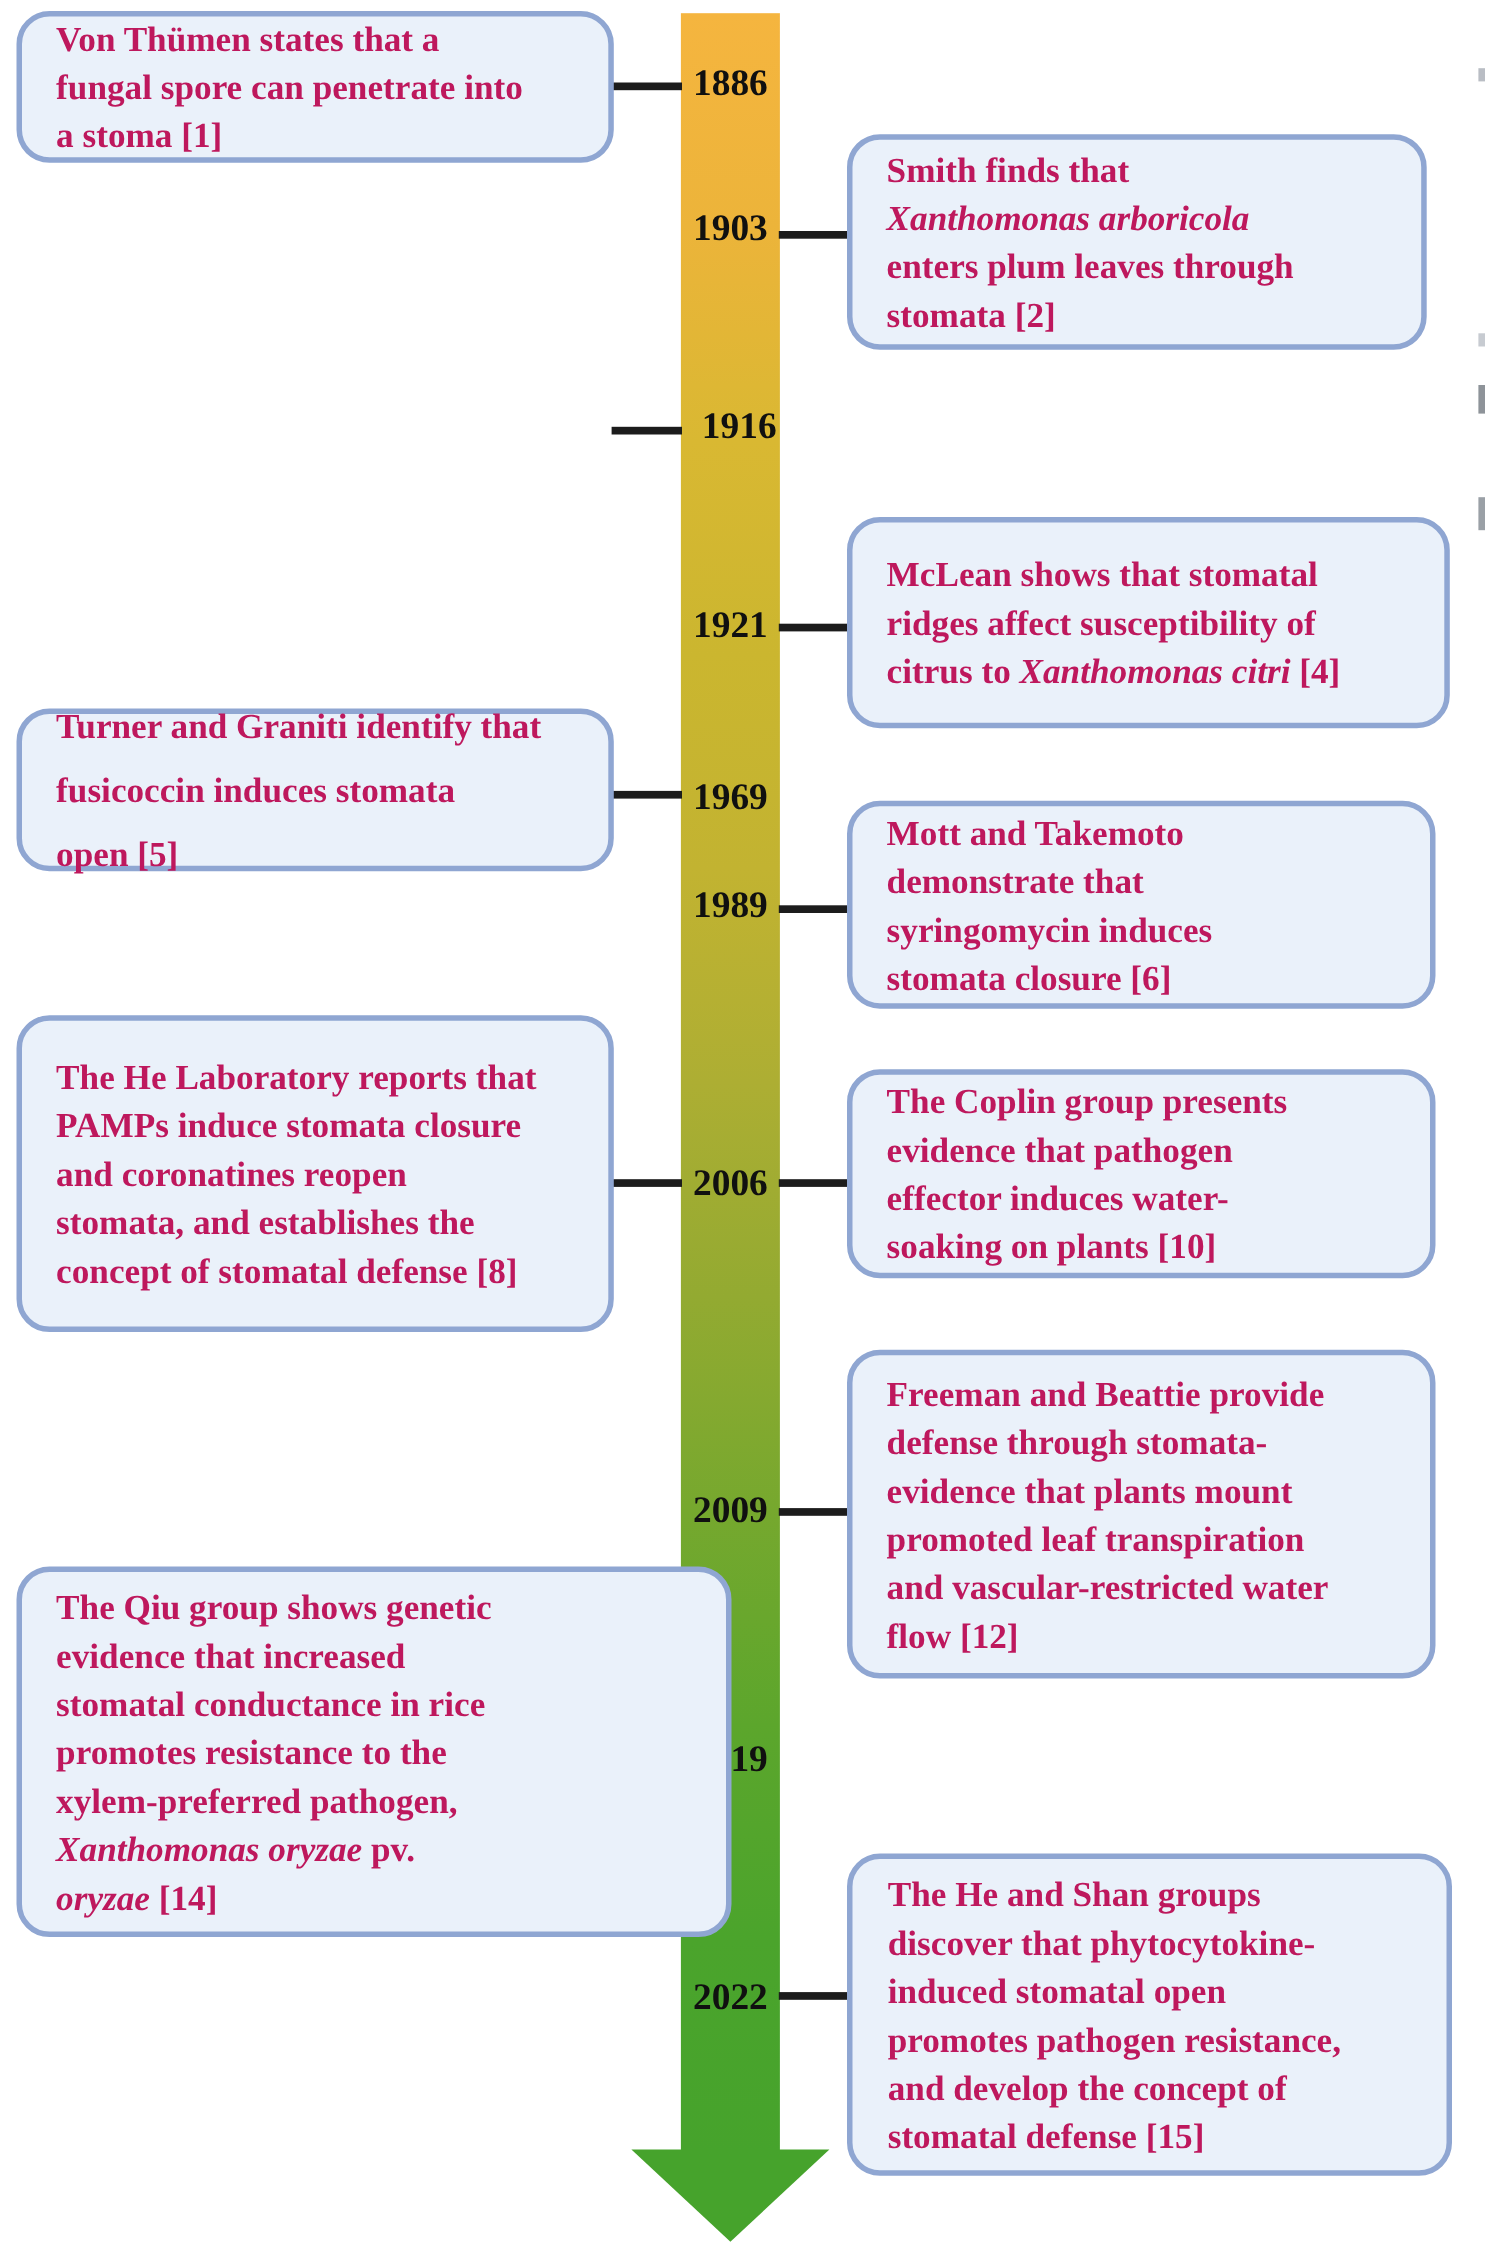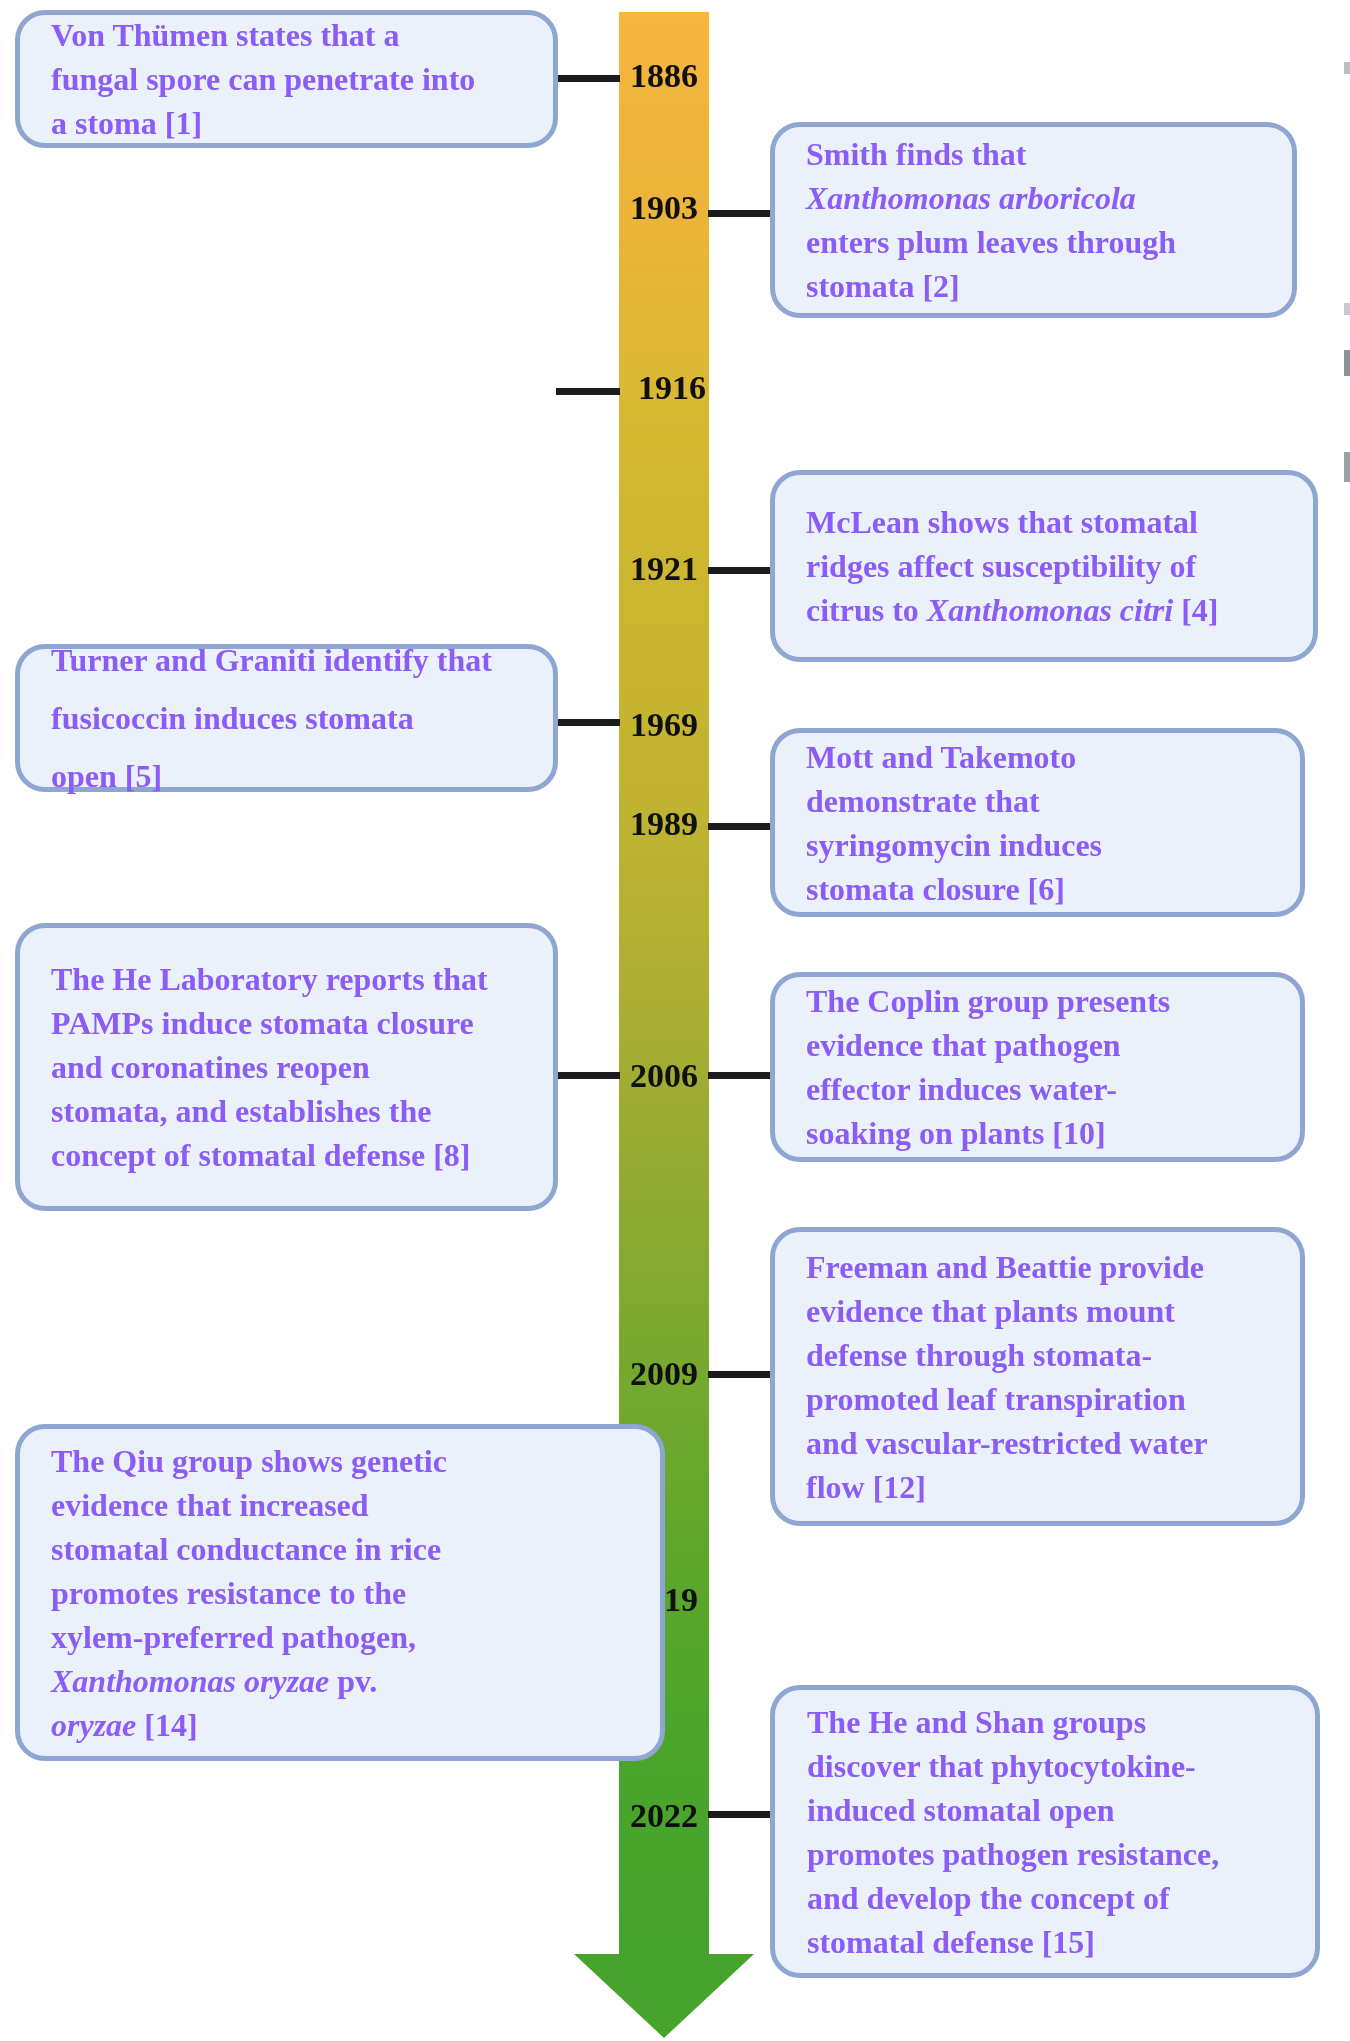--- a/index.html
+++ b/index.html
@@ -23,21 +23,21 @@
     font-weight:bold; font-size:34px; color:#101010; white-space:nowrap;
   }
   .connector { position:absolute; height:7px; background:#1c1c1c; }
   .event-box {
     position:absolute; box-sizing:border-box;
     background:#EAF1FA; border:5px solid #8FA6D2; border-radius:30px;
     display:flex; flex-direction:column; justify-content:center;
     padding:12px 16px 12px 31px;
   }
   .event-line {
-    font-size:32px; line-height:44px; font-weight:bold; color:#8b5cf6;
+    font-size:32px; line-height:44px; font-weight:bold; color:#be185d;
     white-space:nowrap;
   }
   .event-line .it { font-style:italic; }
   .edge-mark { position:absolute; left:1344px; width:6px; }
 </style>
 </head>
 <body>
 
 <div id="canvas">
   <div class="bar" id="timeline-bar" style="left: 619px; top: 12px; width: 90px; height: 1944px;"></div>
@@ -98,22 +98,22 @@
       <div class="event-line"><span>concept of  stomatal defense [8]</span></div>
     </div>
     <div class="event-box" style="left: 770px; top: 972px; width: 535px; height: 190px;">
       <div class="event-line"><span>The Coplin group presents</span></div>
       <div class="event-line"><span>evidence that pathogen</span></div>
       <div class="event-line"><span>effector induces water-</span></div>
       <div class="event-line"><span>soaking on plants [10]</span></div>
     </div>
     <div class="event-box" style="left: 770px; top: 1227px; width: 535px; height: 299px;">
       <div class="event-line"><span>Freeman and Beattie provide</span></div>
+      <div class="event-line"><span>defense through stomata-</span></div>
       <div class="event-line"><span>evidence that plants mount</span></div>
-      <div class="event-line"><span>defense through stomata-</span></div>
       <div class="event-line"><span>promoted leaf transpiration</span></div>
       <div class="event-line"><span>and vascular-restricted water</span></div>
       <div class="event-line"><span>flow [12]</span></div>
     </div>
     <div class="event-box" style="left: 15px; top: 1424px; width: 650px; height: 337px;">
       <div class="event-line"><span>The Qiu group shows genetic</span></div>
       <div class="event-line"><span>evidence that increased</span></div>
       <div class="event-line"><span>stomatal conductance in rice</span></div>
       <div class="event-line"><span>promotes resistance to the</span></div>
       <div class="event-line"><span>xylem-preferred pathogen,</span></div>

